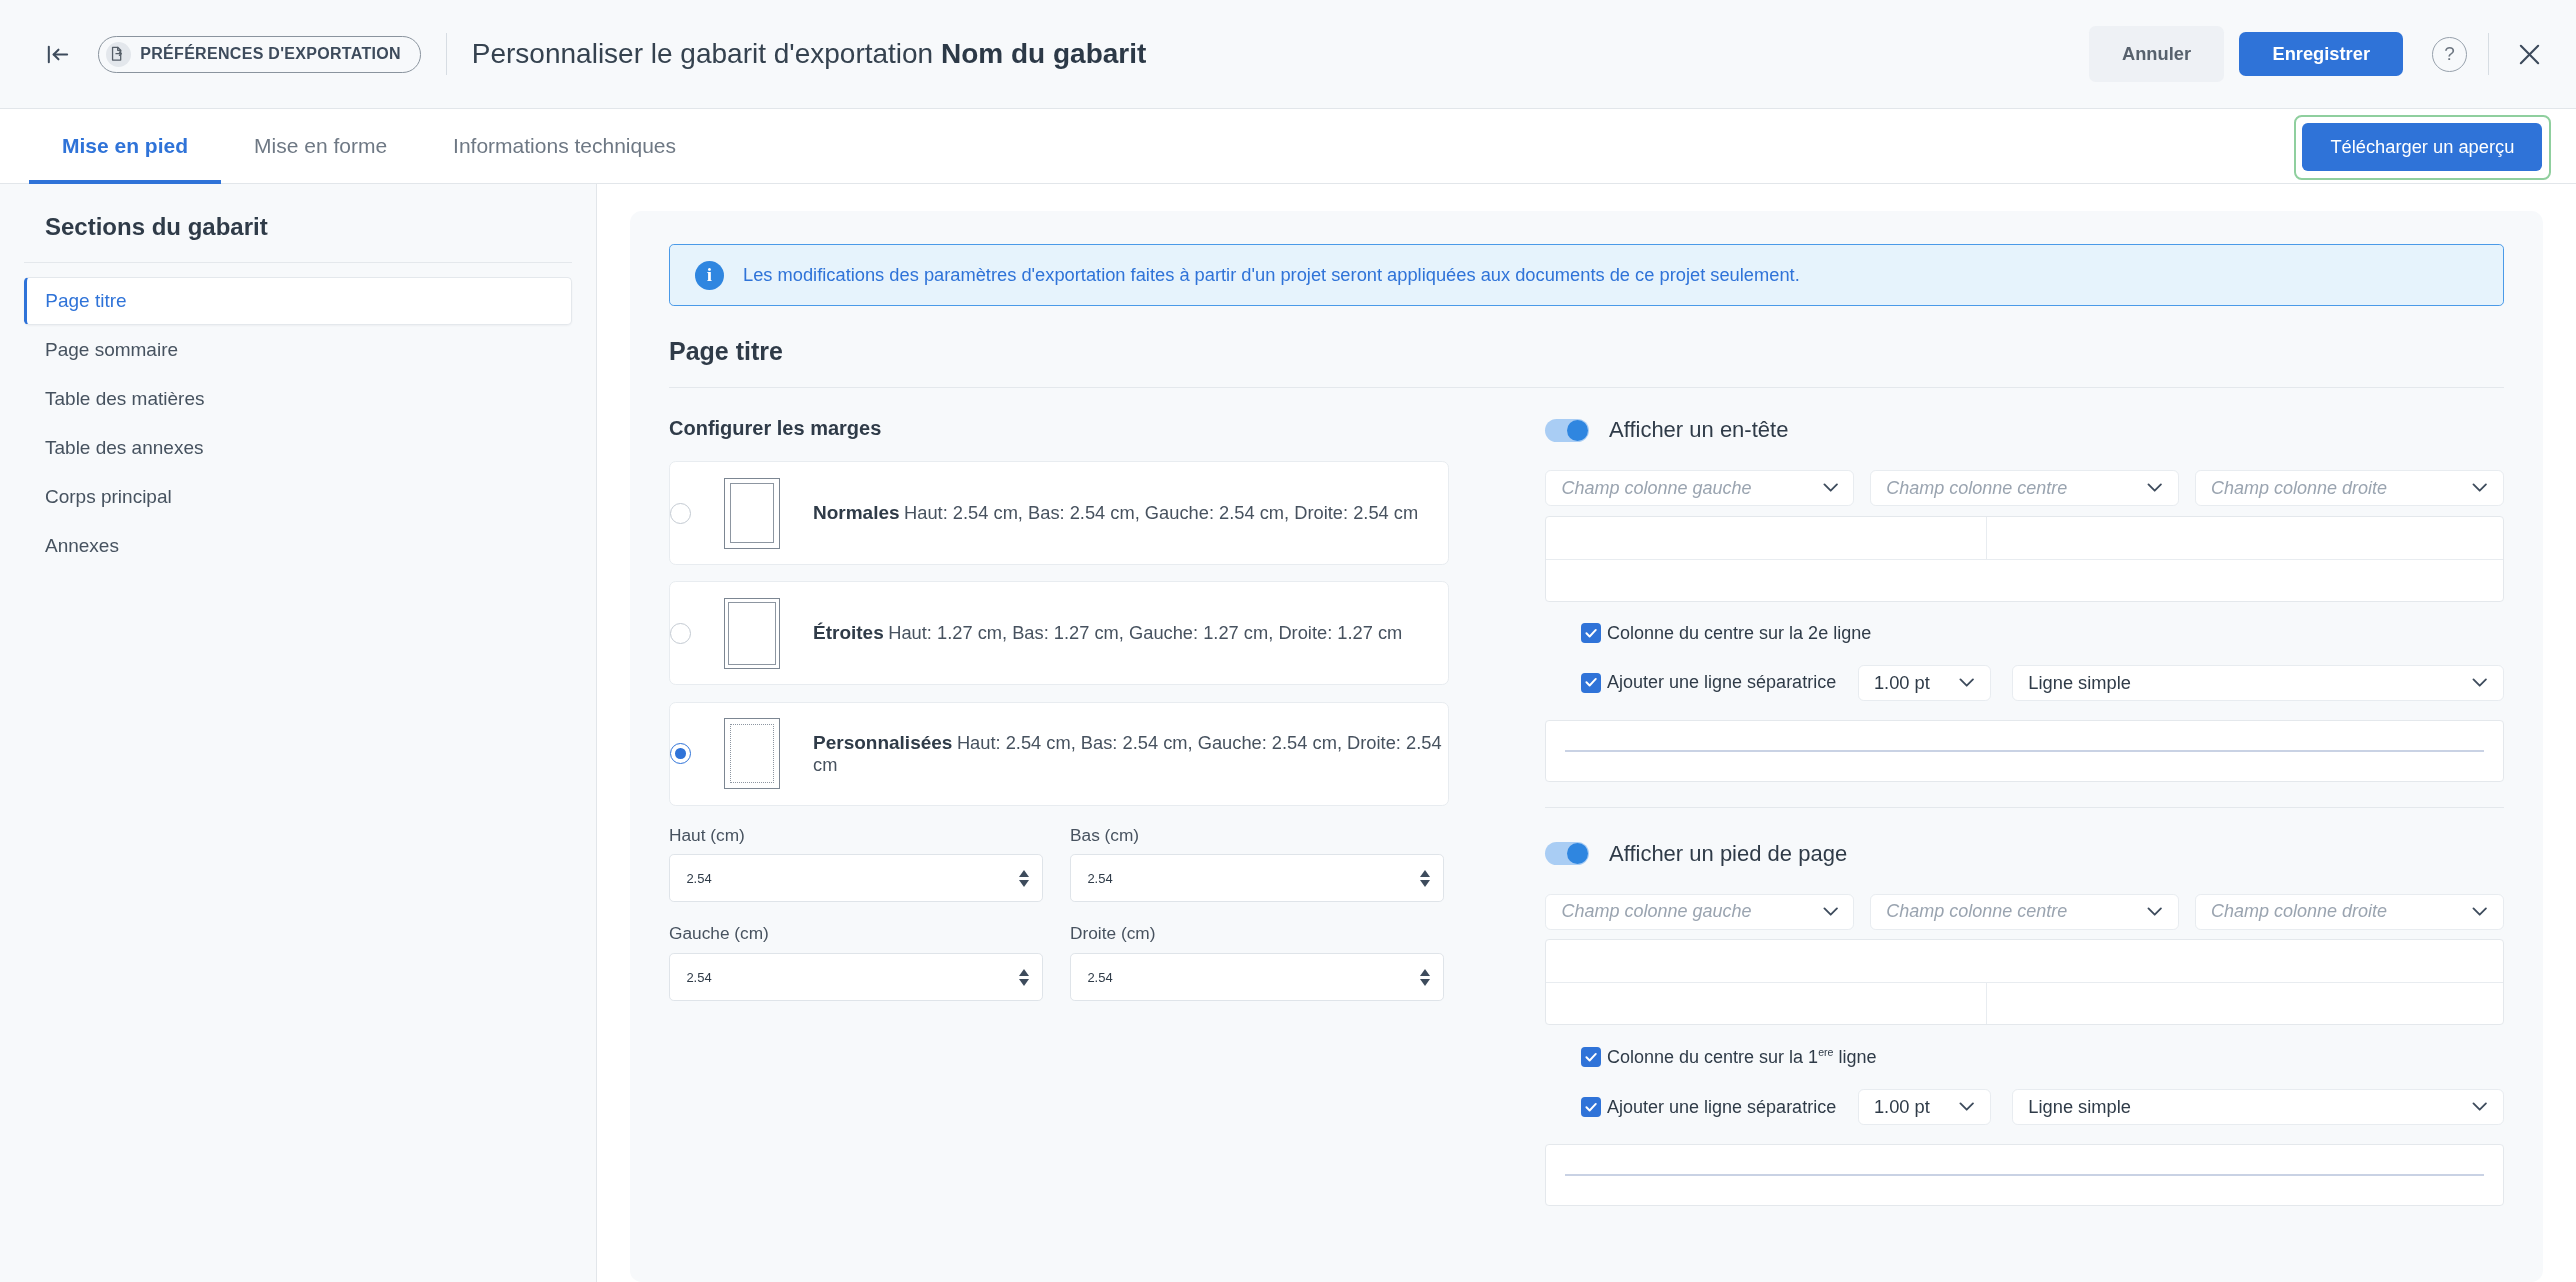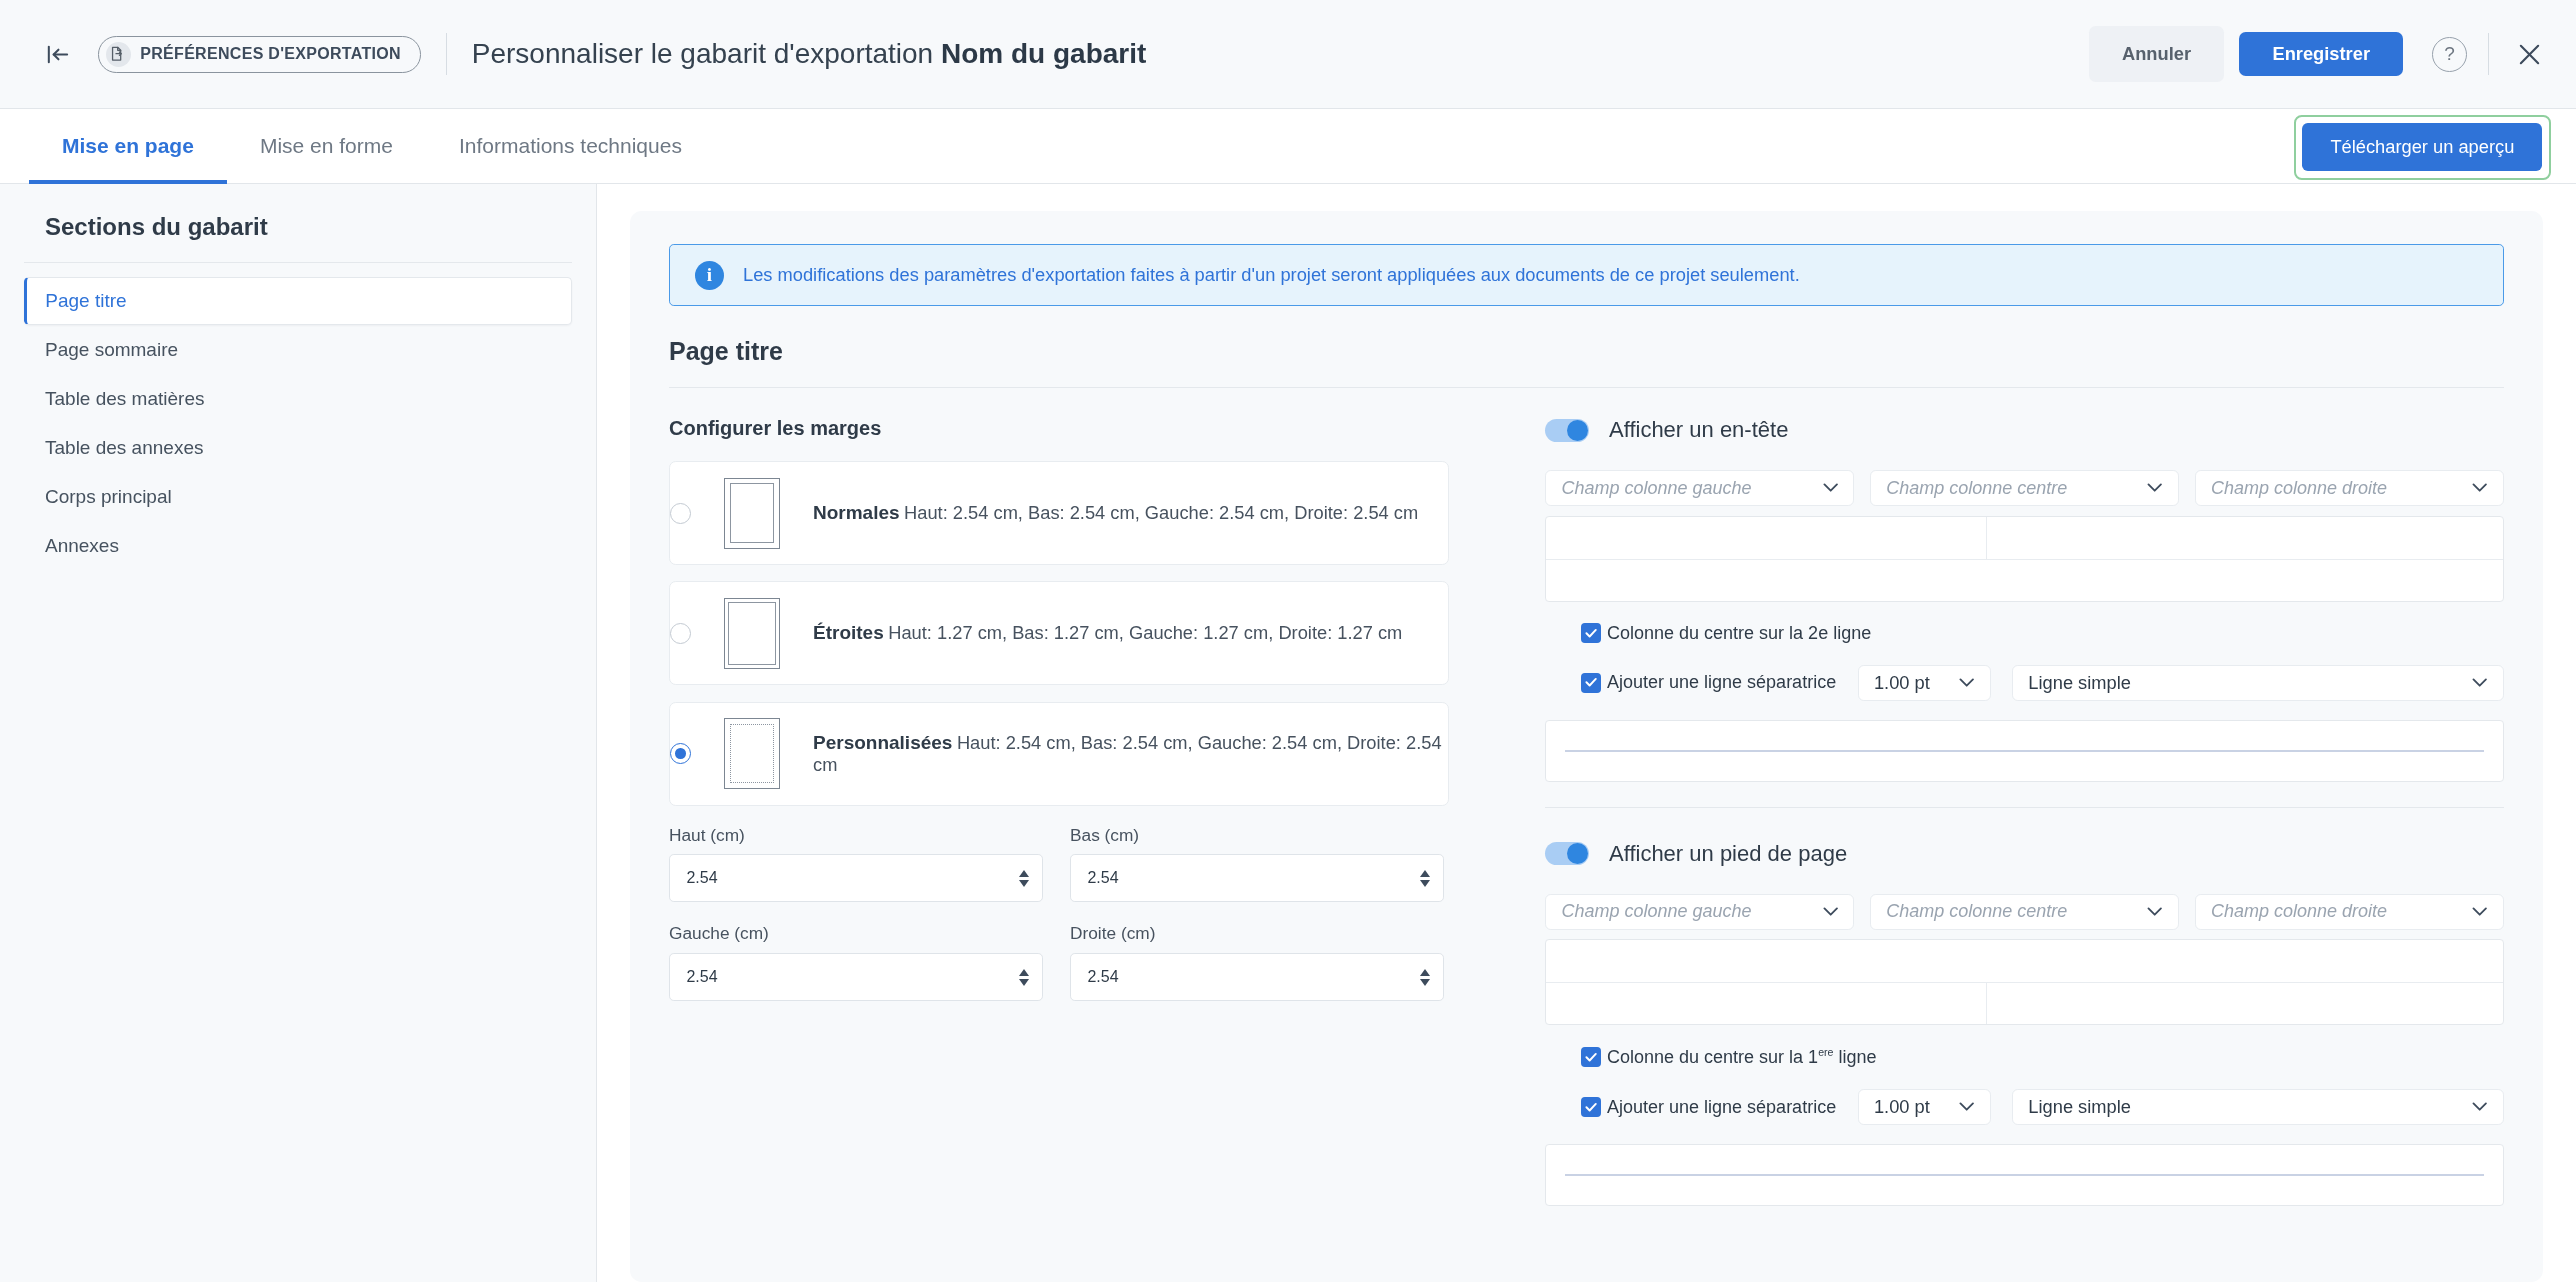--- a/index.html
+++ b/index.html
@@ -205,21 +205,21 @@
   .preset-txt .p-desc { font-size: 18.3px; color: #47525f; }
 
   
   .fields { display: flex; flex-wrap: wrap; gap: 21px 27px; margin-top: 19px; }
   .field { width: 374px; }
   .field label { display: block; font-size: 17.3px; color: #47525f; margin-bottom: 8.7px; }
   .numbox {
     height: 48px; background: #fff; border: 1px solid #dfe4e9; border-radius: 4.8px;
     display: flex; align-items: center; padding: 0 13.5px 0 16.4px;
   }
-  .numbox .val { flex: 1 1 auto; font-size: 16px; color: #2f3b48; }
+  .numbox .val { flex: 1 1 auto; font-size: 13px; color: #2f3b48; }
   .spin { display: flex; flex-direction: column; gap: 2.9px; color: #3d4b5c; }
   .spin .ar { width: 0; height: 0; border-left: 5.8px solid transparent; border-right: 5.8px solid transparent; }
   .spin .up { border-bottom: 7.7px solid #3d4b5c; }
   .spin .dn { border-top: 7.7px solid #3d4b5c; }
 
   
   .hf-block { padding-bottom: 25px; }
   .hf-block + .hf-block { border-top: 1px solid #e4e8ec; padding-top: 33px; }
   .toggle-row { display: flex; align-items: center; gap: 20px; margin-bottom: 27px; }
   .toggle {
@@ -314,21 +314,21 @@
   <div class="vsep" style="margin:0 21px"></div>
   <div class="close-icon">
     <svg width="25" height="25" viewBox="0 0 26 26" fill="none" stroke="currentColor" stroke-width="2.2" stroke-linecap="round">
       <path d="M4 4 L22 22"></path>
         <path d="M22 4 L4 22"></path>
     </svg>
   </div>
 </div>
 
 <div class="tabbar">
-  <div class="tab active">Mise en page</div>
+  <div class="tab active">Mise en pied</div>
   <div class="tab">Mise en forme</div>
   <div class="tab">Informations techniques</div>
 
   <div class="preview-wrap">
     <button class="btn btn-preview">Télécharger un aperçu</button>
   </div>
 </div>
 
 <div class="main">
 

